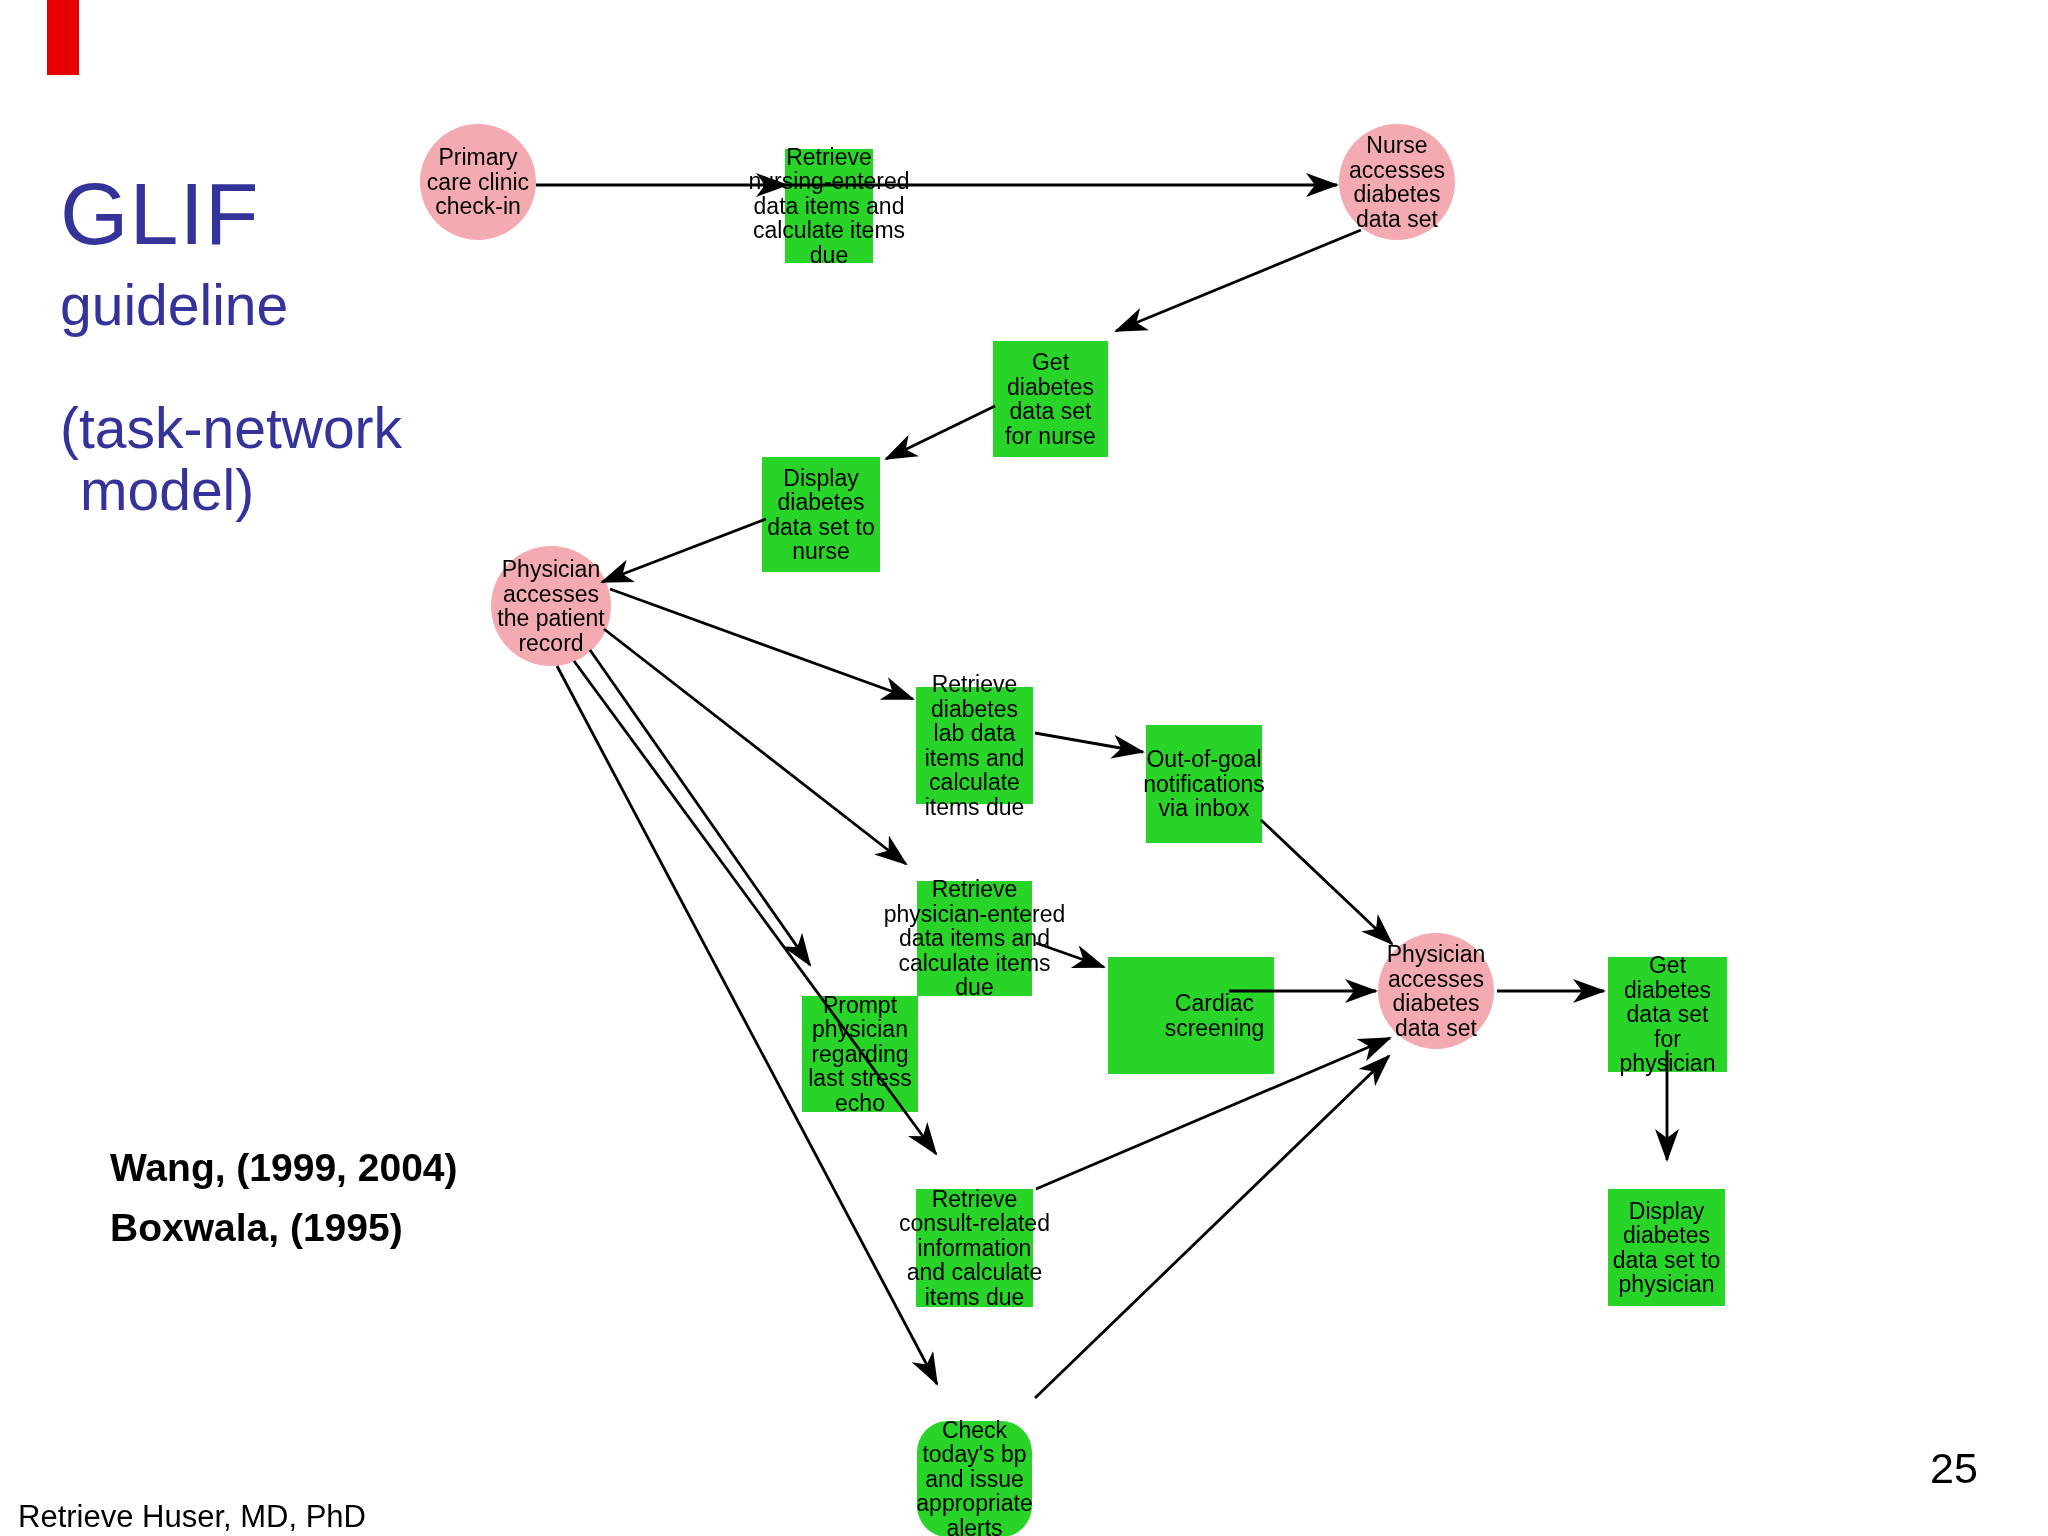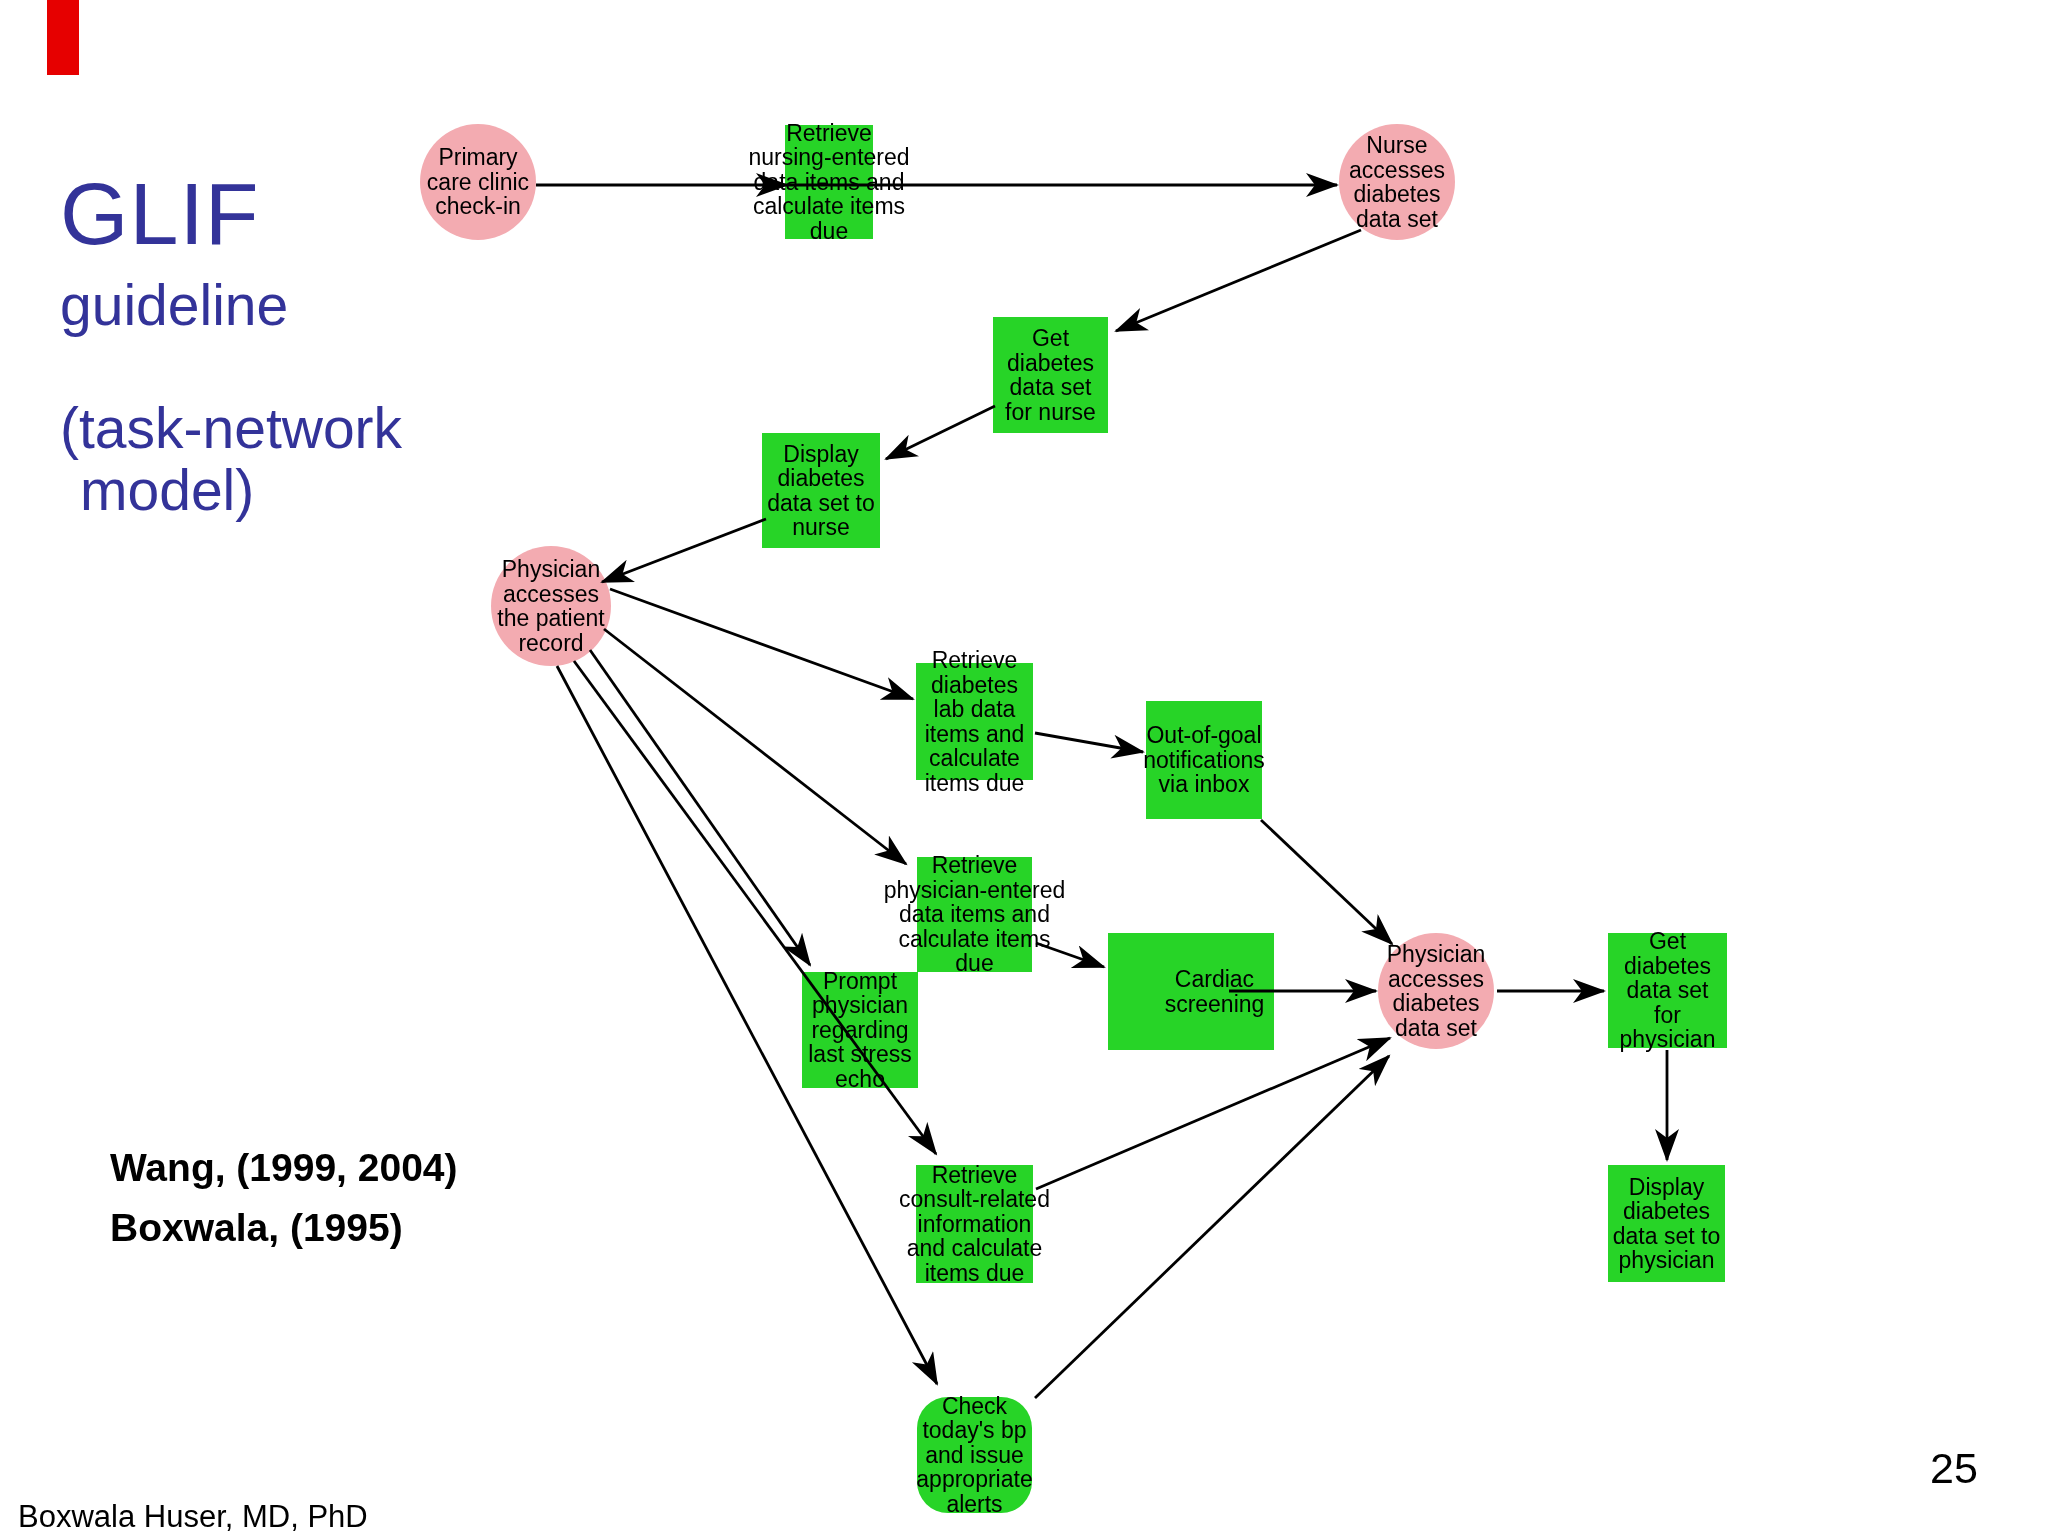--- a/index.html
+++ b/index.html
@@ -21,21 +21,21 @@
   #citation-2{top:1206px;}
 
   
   #footer-author{position:absolute;left:18px;top:1499px;font-size:31px;color:#000;}
   #page-number{position:absolute;left:1930px;top:1444px;font-size:43px;color:#000;}
 
   
   #nodes{position:absolute;left:0;top:0;width:2048px;height:1536px;}
   .node{position:absolute;display:flex;align-items:center;justify-content:center;}
   .node.state{background:var(--state-fill,#f3abb1);border-radius:50%;}
-  .node.task{background:var(--task-fill,#27d427);}
+  .node.task{background:var(--task-fill,#27d427);margin-top:24px;}
   .node-label{white-space:pre;text-align:center;font-size:23px;line-height:24.5px;color:var(--text,#000);}
   #edges{position:absolute;left:0;top:0;pointer-events:none;}
   #edges line{stroke:var(--edge,#000);stroke-width:2.8px;}
   #arrow path{fill:var(--edge,#000);}
 </style>
 </head>
 <body>
 
 <div id="slide">
 
@@ -171,16 +171,16 @@
       <line x1="1229" y1="991" x2="1376" y2="991" marker-end="url(#arrow)"></line>
       <line x1="1036" y1="1189" x2="1390" y2="1038" marker-end="url(#arrow)"></line>
       <line x1="1035" y1="1398" x2="1389" y2="1056" marker-end="url(#arrow)"></line>
       <line x1="1497" y1="991" x2="1604" y2="991" marker-end="url(#arrow)"></line>
       <line x1="1667" y1="1050" x2="1667" y2="1160" marker-end="url(#arrow)"></line>
     </svg>
 
   <div class="citation" id="citation-1">Wang, (1999, 2004)</div>
   <div class="citation" id="citation-2">Boxwala, (1995)</div>
 
-  <div id="footer-author">Boxwala Huser, MD, PhD</div>
+  <div id="footer-author">Retrieve Huser, MD, PhD</div>
   <div id="page-number">25</div>
 
 </div>
 
 </body></html>

